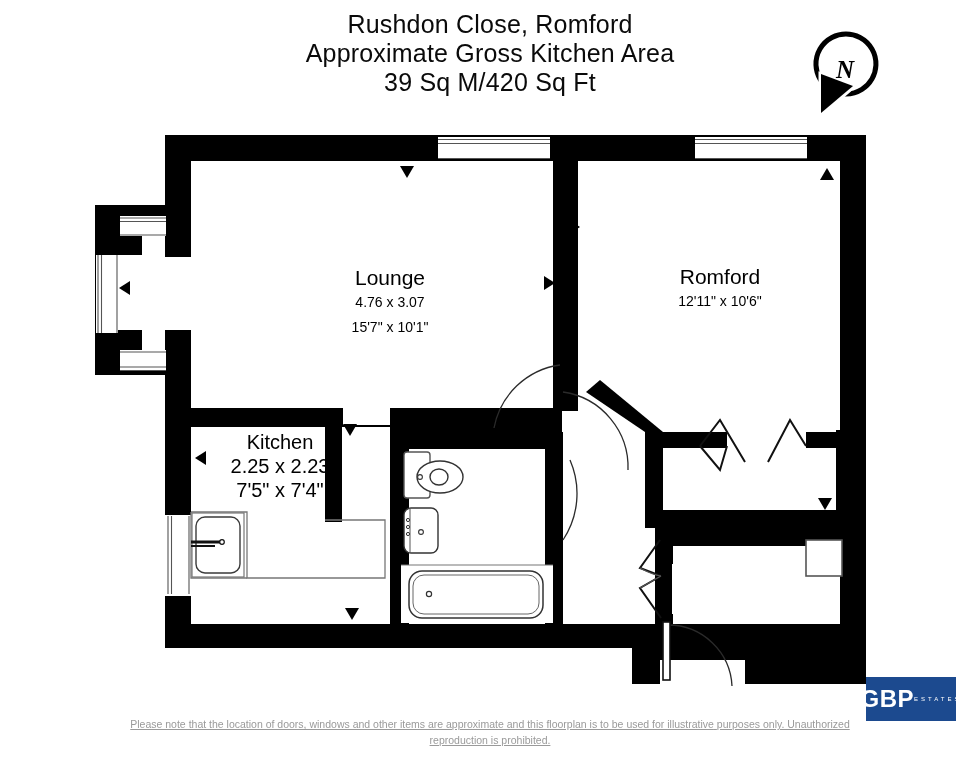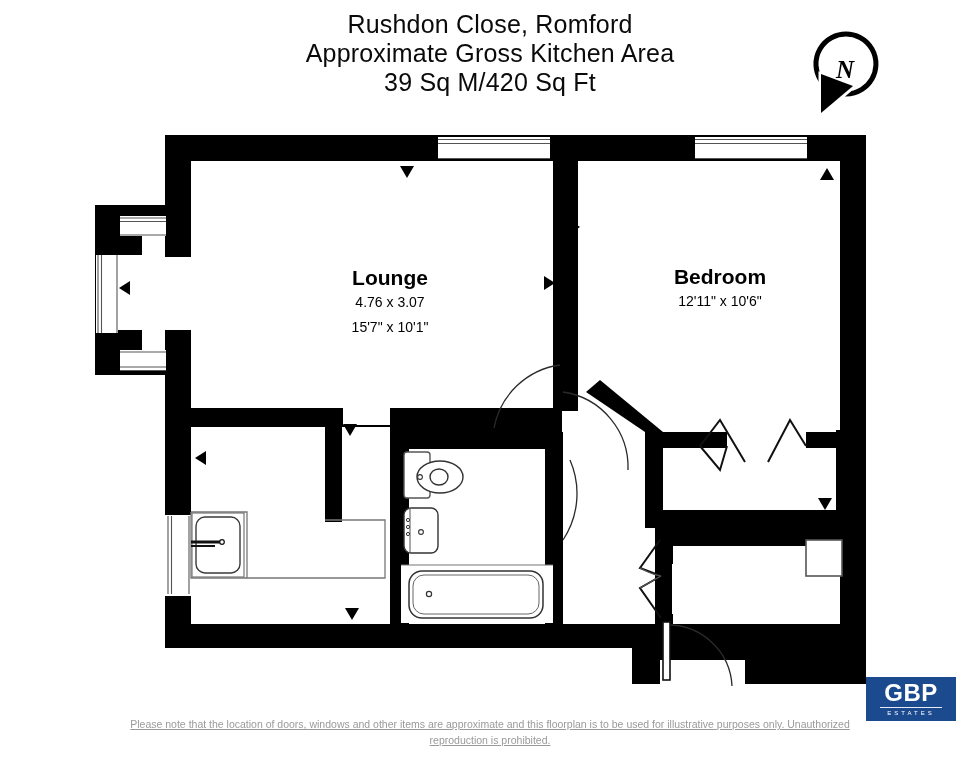--- a/index.html
+++ b/index.html
@@ -12,30 +12,30 @@
   .title-line{font-size:25px;line-height:29px;letter-spacing:.2px;color:#0a0a0a;font-weight:400;}
 
   
   .compass{position:absolute;left:808px;top:28px;width:76px;height:86px;}
 
   
   .plan-svg{position:absolute;left:0;top:0;width:980px;height:757px;}
 
   
   .room-label{position:absolute;text-align:center;line-height:25px;color:#000;}
-  .room-name{font-size:21px;font-weight:bold;}
+  .room-name{font-size:21px;}
   .room-dim{font-size:14px;white-space:nowrap;}
   #label-lounge{left:280px;top:265px;width:220px;}
   #label-bedroom{left:610px;top:264px;width:220px;}
   #label-kitchen{left:180px;top:430px;width:200px;line-height:24px;}
   #label-kitchen .room-name,#label-kitchen .room-dim{font-size:20px;}
 
   
   .logo{position:absolute;left:866px;top:677px;width:90px;height:44px;
-        background:#1c4a8f;display:flex;flex-direction:column;
+        background:#1c4a8f;display:flex;
         align-items:center;justify-content:center;}
   .logo-main{color:#ffffff;font-size:24px;font-weight:bold;letter-spacing:.5px;line-height:24px;}
   .logo-rule{width:62px;height:1px;background:#ffffff;margin:2px 0 2px 0;opacity:.9;}
   .logo-sub{color:#ffffff;font-size:6px;letter-spacing:3px;line-height:7px;}
 
   
   .disclaimer{position:absolute;left:120px;top:716px;width:740px;text-align:center;
               font-size:10.5px;line-height:16px;color:#9a9a9a;text-decoration:underline;}
 </style>
 </head>
@@ -276,24 +276,29 @@
 
   </svg>
 
   <div class="room-label" id="label-lounge">
     <div class="room-name">Lounge</div>
     <div class="room-dim">4.76 x 3.07</div>
     <div class="room-dim">15'7" x 10'1"</div>
   </div>
 
   <div class="room-label" id="label-bedroom">
-    <div class="room-name">Bedroom</div>
+    <div class="room-name">Romford</div>
     <div class="room-dim">12'11" x 10'6"</div>
   </div>
 
+  <div class="room-label" id="label-kitchen">
+    <div class="room-name">Kitchen</div>
+    <div class="room-dim">2.25 x 2.23</div>
+    <div class="room-dim">7'5" x 7'4"</div>
+  </div>
 
   <div class="logo">
     <div class="logo-main">GBP</div>
     <div class="logo-rule"></div>
     <div class="logo-sub">ESTATES</div>
   </div>
 
   <div class="disclaimer">
     <span>Please note that the location of doors, windows and other items are approximate and this floorplan is to be used for illustrative</span>
     <span>purposes only. Unauthorized reproduction is prohibited.</span>

